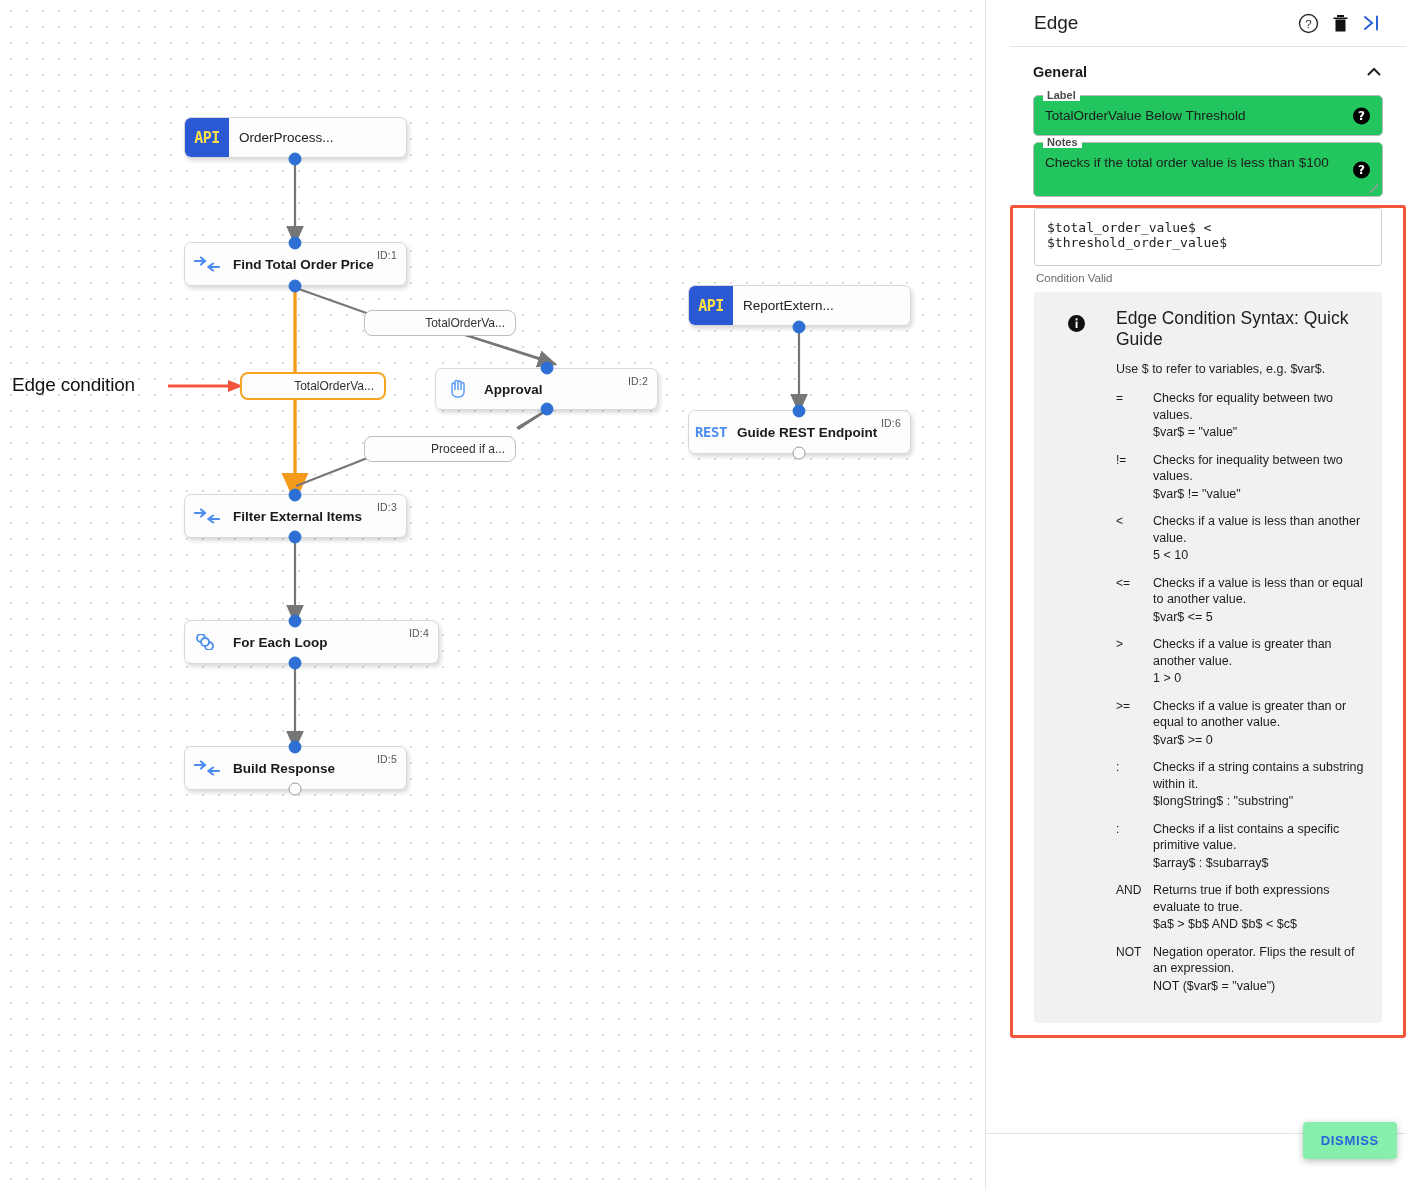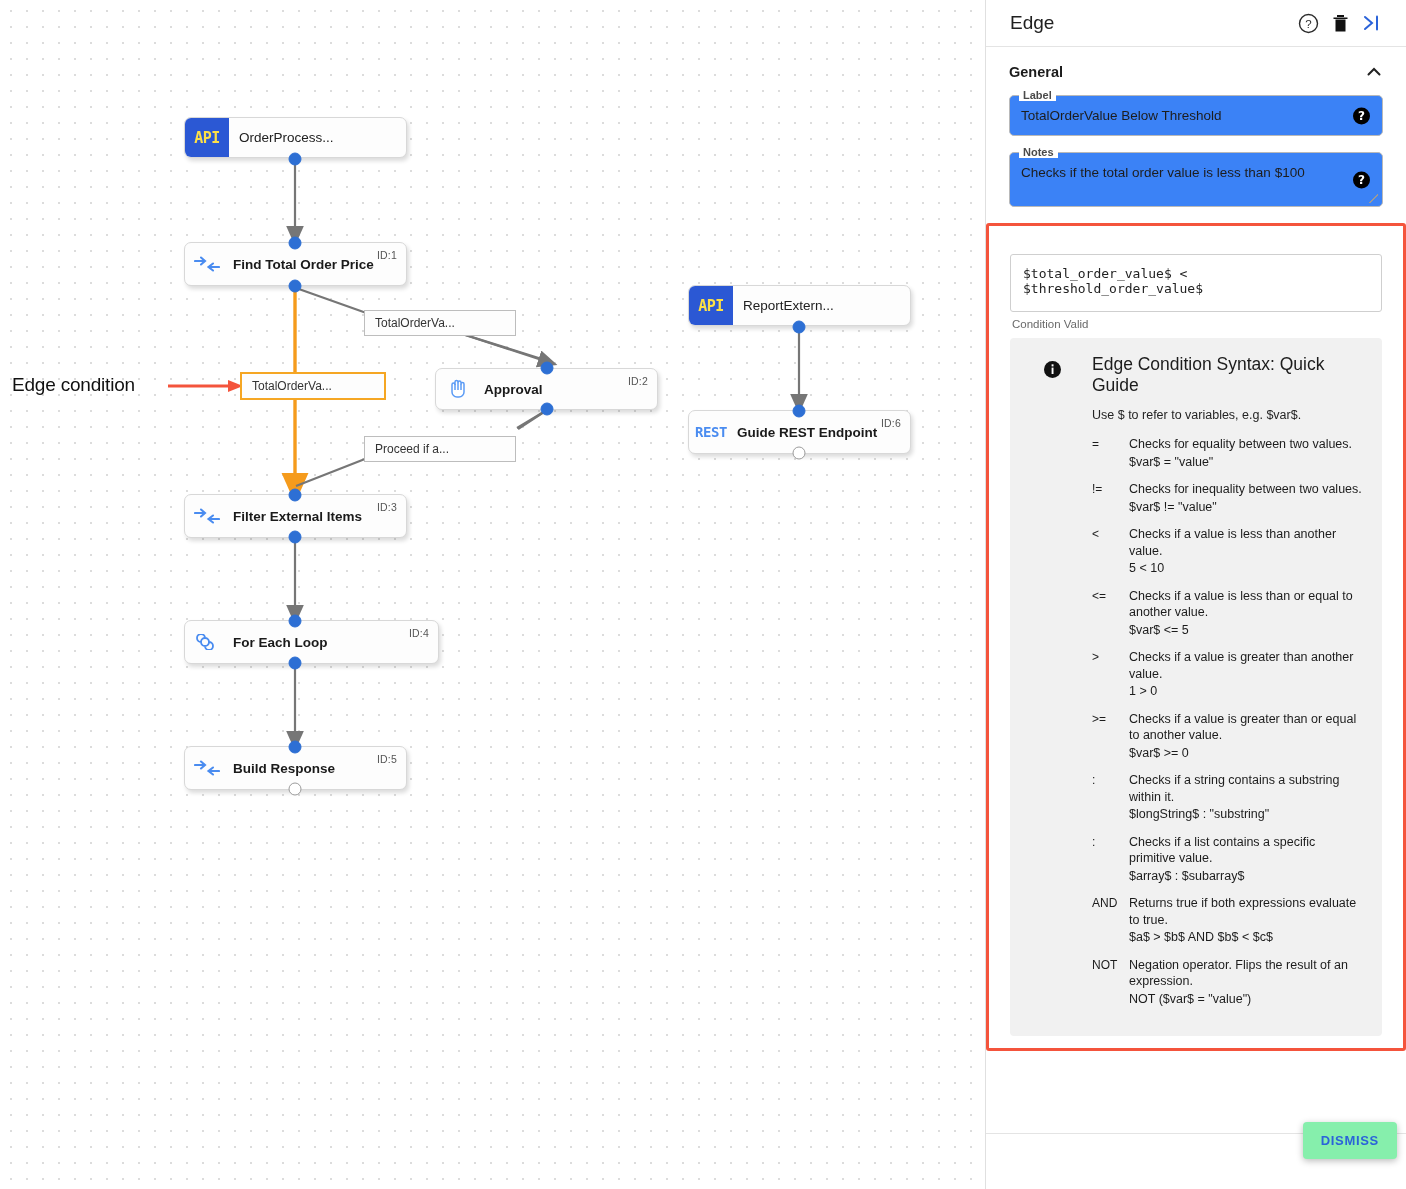--- a/index.html
+++ b/index.html
@@ -54,54 +54,54 @@
   }
   .port{
     position:absolute; width:13px; height:13px; border-radius:50%;
     background:#2d6fd4; border:1px solid #2d6fd4;
     transform:translate(-50%,-50%); z-index:6;
   }
   .port.hollow{ background:#fff; border:1.5px solid #9b9b9b; }
 
   .chip{
     position:absolute; transform:translate(-50%,-50%);
-    background:#fdfdfd; border:1px solid #bdbdbd; border-radius:0;
-    font-size:12px; color:#333; text-align:left;
+    background:#fdfdfd; border:1px solid #bdbdbd; border-radius:8px;
+    font-size:12px; color:#333; text-align:right;
     padding:5px 10px; white-space:nowrap; z-index:5;
   }
   .chip.sel{ border:2px solid #f5a623; color:#333; }
 
   .anno-label{
     position:absolute; left:12px; top:374px;
     font-size:19px; color:#111; letter-spacing:-.2px; z-index:8;
   }
 
   
   #panel{
     position:absolute; right:0; top:0; width:421px; height:1189px;
-    border-left:1px solid #e0e0e0; background:#fff;
+    border-left:1px solid #e0e0e0; background:#fff;padding-left:24px;
   }
   #panel-head{
     height:47px; display:flex; align-items:center;
     padding:0 18px 0 24px; border-bottom:1px solid #e4e4e4;
   }
   #panel-title{ font-size:19px; color:#202020; flex:1; }
   .hicon{ width:32px; height:32px; display:flex; align-items:center; justify-content:center; cursor:pointer;}
 
   .section{ padding:0 23px; }
   .sec-head{
     display:flex; align-items:center; justify-content:space-between;
     padding:16px 0 10px 0;
   }
   .sec-title{ font-size:14.5px; font-weight:bold; color:#1b1b1b; }
   .chev{ width:18px; height:18px; }
 
   .field{
     position:relative; border:1px solid #b9b9b9; border-radius:5px;
-    margin-bottom:16px; background:#3b82f6;
+    margin-bottom:6px; background:#22c55e;
   }
   .field .flabel{
     position:absolute; top:-7px; left:9px; background:#fff;
     padding:0 4px; font-size:11px; color:#4a4a4a; font-weight:bold;
   }
   .field .fval{
     font-size:13.5px; color:#1d1d1d; padding:12px 42px 12px 11px;
     min-height:21px;
   }
   .field.notes .fval{ padding-bottom:26px; }
@@ -120,21 +120,21 @@
 
   #cond-wrap{
     margin:8px 0 0 0; border:3px solid #f4543c; border-radius:3px;
     padding:0 0 12px 0;
   }
   #cond-wrap .section{ padding:0 21px; }
   .cond-box{
     border:1px solid #cfcfcf; border-radius:3px; background:#fff;
     padding:11px 12px; min-height:58px;
     font-family:"DejaVu Sans Mono", monospace;
-    font-size:13px; color:#222;margin-top:28px;
+    font-size:13px; color:#222;
   }
   .cond-status{ font-size:11.5px; color:#6a6a6a; margin:6px 0 8px 2px; }
 
   .guide{
     background:#f1f1f1; border-radius:4px; padding:16px 18px 18px 18px;
     display:flex; gap:16px;
   }
   .guide-ico{ width:48px; flex:0 0 48px; padding-top:6px; display:flex; justify-content:center;}
   .guide-body{ flex:1; }
   .guide-title{ font-size:17.5px; color:#1c1c1c; margin-bottom:12px; }

